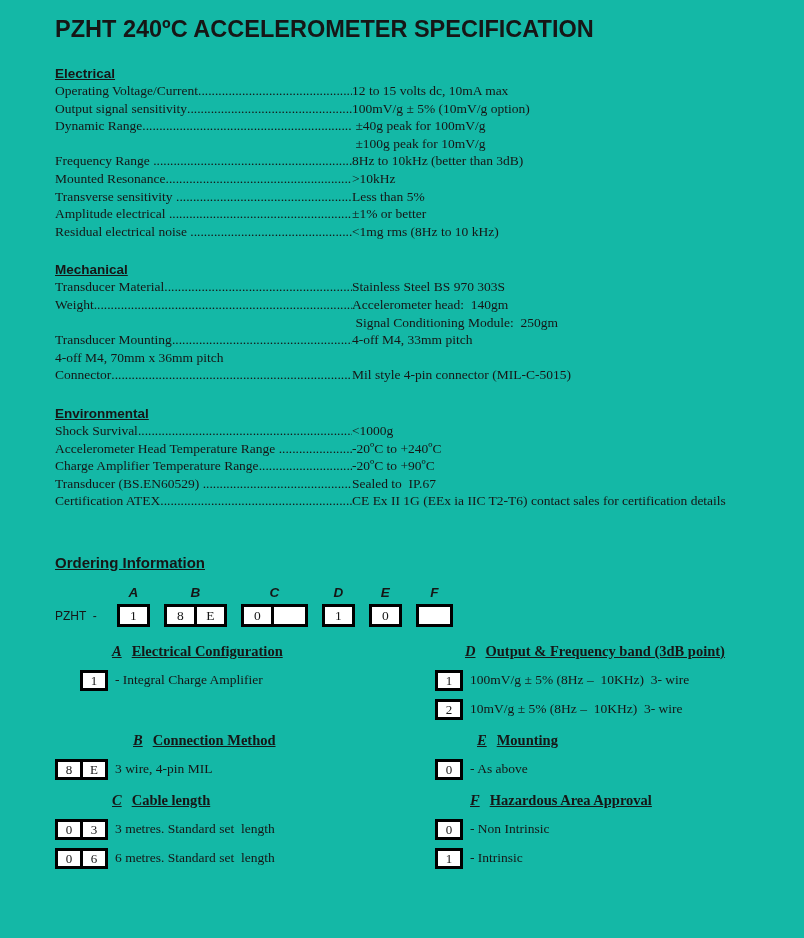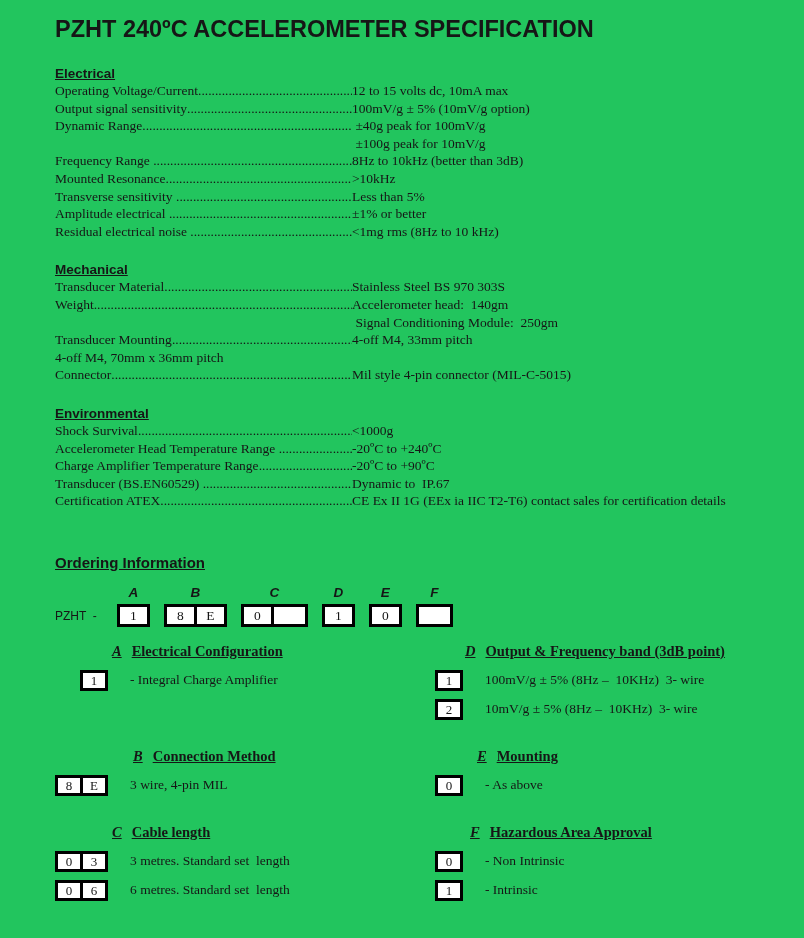--- a/index.html
+++ b/index.html
@@ -1,18 +1,18 @@
 <!DOCTYPE html>
 <html><head>
 <meta charset="utf-8">
 <style>
   html,body{margin:0;padding:0;background:#ffffff;}
   .page{
     position:relative;width:804px;height:938px;box-sizing:border-box;
-    padding:14px 20px 0 55px;background:#22c55e;color:#161616;
+    padding:14px 20px 0 55px;background:#14b8a6;color:#161616;
     font-family:"Liberation Serif", serif;overflow:hidden;
   }
   .title{
     font-family:"Liberation Sans", sans-serif;font-weight:bold;
     font-size:23.5px;line-height:30px;margin:0;
   }
   .sec-h{
     font-family:"Liberation Sans", sans-serif;font-weight:bold;
     font-size:13.5px;text-decoration:underline;margin:0 0 1px 0;
   }
@@ -42,27 +42,27 @@
     font-size:13.5px;height:19px;
   }
   .cellbox{display:inline-flex;border:3px solid #000;background:#fff;}
   .cellbox .cell{
     width:27px;height:17px;line-height:17px;text-align:center;
     font-family:"Liberation Serif", serif;font-size:13.5px;
   }
   .cellbox .cell.wide{width:31px;}
   .cellbox .cell + .cell{border-left:3px solid #000;}
 
-  .options{display:grid;grid-template-columns:380px 1fr;row-gap:20px;margin-top:16px;}
+  .options{display:grid;grid-template-columns:380px 1fr;row-gap:4px;margin-top:16px;}
   .opt-heading{font-weight:bold;font-size:14.5px;margin-bottom:10px;}
   .opt-letter{font-style:italic;text-decoration:underline;margin-right:10px;}
   .opt-title{text-decoration:underline;}
   .opt-row{display:flex;align-items:center;margin-bottom:8px;}
   .opt-row .cellbox .cell{width:22px;height:15px;line-height:15px;font-size:13px;}
-  .opt-text{margin-left:22px;font-size:13.5px;white-space:pre;}
+  .opt-text{margin-left:7px;font-size:13.5px;white-space:pre;}
   .opt-a .opt-heading{margin-left:57px;}
   .opt-a .opt-row{margin-left:25px;}
   .opt-b .opt-heading{margin-left:78px;}
   .opt-c .opt-heading{margin-left:57px;}
   .opt-d .opt-heading{margin-left:30px;}
   .opt-e .opt-heading{margin-left:42px;}
   .opt-f .opt-heading{margin-left:35px;font-family:Liberation Serif, serif;}
 </style>
 </head>
 <body>
@@ -201,21 +201,21 @@
           <span class="lbl">Charge Amplifier Temperature Range</span>
           <span class="dots"></span>
         </span>
         <span class="val">-20ºC to +90ºC</span>
       </div>
     <div class="spec-row">
         <span class="lw">
           <span class="lbl">Transducer (BS.EN60529) </span>
           <span class="dots"></span>
         </span>
-        <span class="val">Dynamic to  IP.67</span>
+        <span class="val">Sealed to  IP.67</span>
       </div>
     <div class="spec-row">
         <span class="lw">
           <span class="lbl">Certification ATEX</span>
           <span class="dots"></span>
         </span>
         <span class="val">CE Ex II 1G (EEx ia IIC T2-T6) contact sales for certification details</span>
       </div>
   </section>
 

